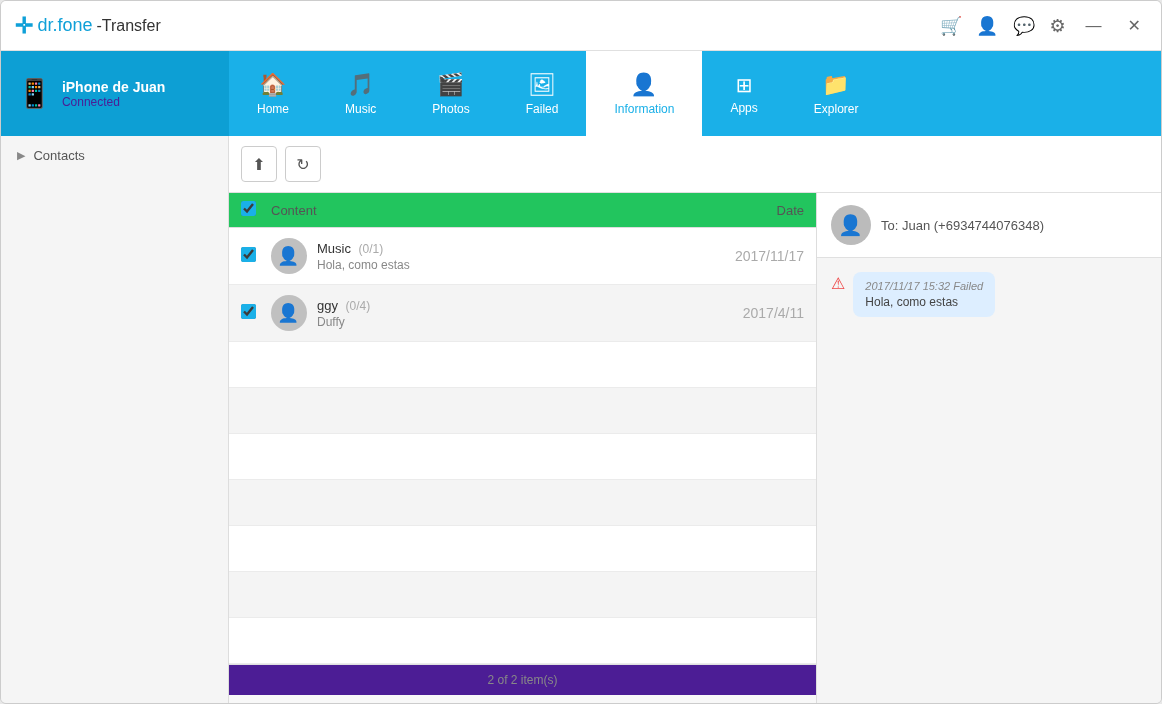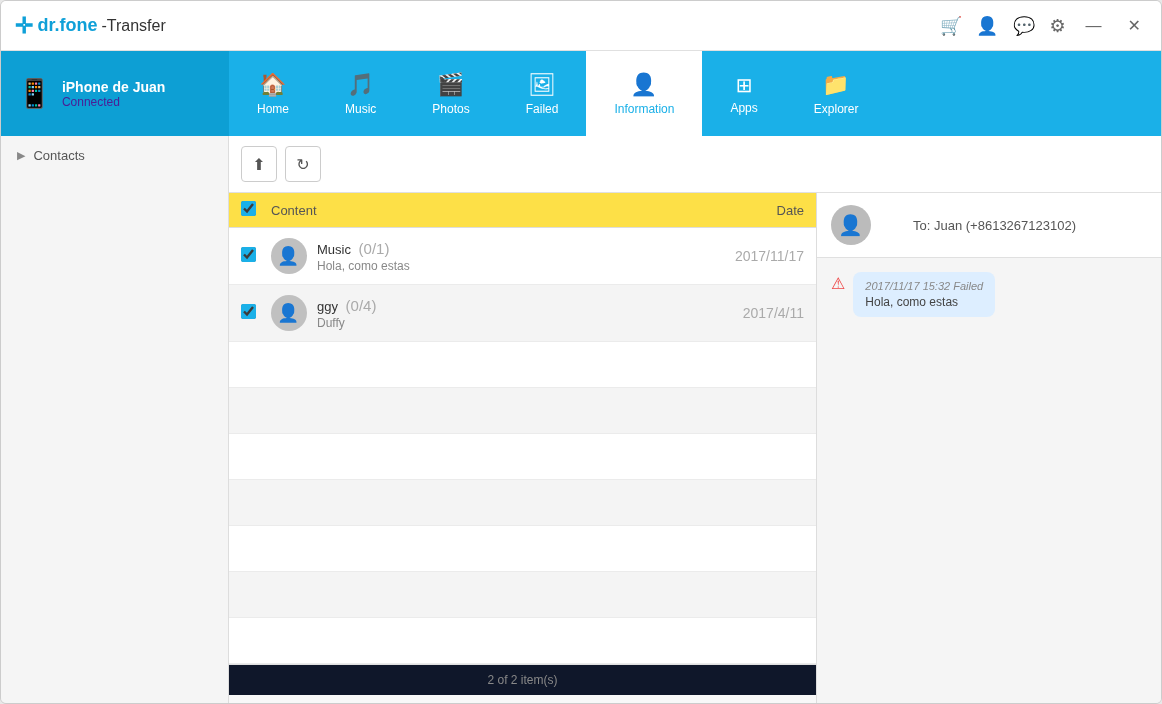--- a/index.html
+++ b/index.html
@@ -80,70 +80,70 @@
       border: none; outline: none; font-size: 13px; color: #555; width: 170px; background: transparent;
     }
     #search-box .search-icon { color: #aaa; font-size: 15px; }
 
     
     #sms-area { display: flex; flex: 1; overflow: hidden; }
     #sms-list { flex: 1; display: flex; flex-direction: column; background: #f8f8f8; }
 
     
     #list-header {
-      display: flex; align-items: center; background: #fde047;
+      display: flex; align-items: center; background: #22c55e;
       padding: 8px 12px; border-bottom: 1px solid #ddd;
       font-size: 13px; font-weight: 500; color: #555; gap: 10px;
     }
     #list-header .header-check { width: 20px; }
     #list-header .header-content { flex: 1; }
     #list-header .header-date { width: 100px; text-align: right; }
 
     
     .sms-row {
       display: flex; align-items: center; background: #fff;
       padding: 10px 12px; border-bottom: 1px solid #ebebeb; gap: 10px; cursor: pointer;
     }
     .sms-row.alt { background: #f4f4f4; }
     .sms-row .row-check { width: 20px; }
     .sms-avatar {
       width: 36px; height: 36px; border-radius: 50%; background: #c0c0c0;
       display: flex; align-items: center; justify-content: center; color: #888; font-size: 18px;
     }
     .sms-info { flex: 1; }
     .sms-name { font-size: 13px; color: #333; }
-    .sms-name .sms-count { color: #aaa; font-size: 15px; margin-left: 4px; }
+    .sms-name .sms-count { color: #aaa; font-size: 12px; margin-left: 4px; }
     .sms-preview { font-size: 12px; color: #888; margin-top: 2px; }
     .sms-date { font-size: 14px; color: #aaa; width: 80px; text-align: right; }
 
     
     .empty-row { height: 46px; background: #fff; border-bottom: 1px solid #ebebeb; }
     .empty-row.alt { background: #f4f4f4; }
 
     
     #sms-footer {
       text-align: center; padding: 8px; font-size: 12px; color: #888;
-      background: #0f172a; border-top: 1px solid #e0e0e0;
+      background: #4c1d95; border-top: 1px solid #e0e0e0;
     }
 
     
     #detail-panel {
       width: 345px; min-width: 345px; background: #f5f5f5; border-left: 1px solid #ddd;
       display: flex; flex-direction: column;
     }
     #detail-header {
       display: flex; align-items: center; padding: 12px 14px; background: #fff;
       border-bottom: 1px solid #e0e0e0; gap: 10px;
     }
     #detail-avatar {
       width: 40px; height: 40px; border-radius: 50%; background: #bbb;
       display: flex; align-items: center; justify-content: center; color: #888; font-size: 20px;
     }
     #detail-to { font-size: 13px; color: #333; }
-    #detail-to span.to-label { color: #555; font-weight: 500; margin-left: 32px; }
+    #detail-to span.to-label { color: #555; font-weight: 500; }
     #detail-to span.to-number { color: #555; }
 
     #detail-messages { flex: 1; padding: 14px; overflow-y: auto; }
     .message-bubble {
       display: flex; align-items: flex-start; gap: 8px; margin-bottom: 10px;
     }
     .bubble-error-icon { color: #e44; font-size: 16px; margin-top: 2px; }
     .bubble-content {
       background: #ddeeff; border-radius: 8px; padding: 8px 12px;
       font-size: 12px; color: #333; max-width: 260px;
@@ -156,21 +156,21 @@
       width: 15px; height: 15px; accent-color: #1ab0e8; cursor: pointer;
     }
   </style>
 </head>
 <body>
 
 <div id="titlebar">
   <div id="titlebar-left">
     <div id="titlebar-logo">
       <span style="color:#0fa0d8;font-weight:900;font-size:22px;">✛</span>
-      <span style="color:#0fa0d8;font-size:18px;font-weight:bold;text-align:center;">dr.fone</span>
+      <span style="color:#0fa0d8;font-size:18px;font-weight:normal;text-align:center;">dr.fone</span>
       <span style="color:#333;font-size:16px;font-weight:normal;">-Transfer</span>
     </div>
   </div>
   <div id="titlebar-right">
     <span class="titlebar-icon cart">🛒</span>
     <span class="titlebar-icon">👤</span>
     <span class="titlebar-icon">💬</span>
     <span class="titlebar-icon">⚙</span>
     <span class="win-btn">—</span>
     <span class="win-btn" style="color:#666;">✕</span>
@@ -291,21 +291,21 @@
         <div id="sms-footer">
           <span>2 of 2 item(s)</span>
         </div>
       </div>
 
       <div id="detail-panel">
         <div id="detail-header">
           <div id="detail-avatar">👤</div>
           <div id="detail-to">
             <span class="to-label">To:</span>
-            <span class="to-number">Juan (+8613267123102)</span>
+            <span class="to-number">Juan (+6934744076348)</span>
           </div>
         </div>
         <div id="detail-messages">
           <div class="message-bubble">
             <span class="bubble-error-icon">⚠</span>
             <div class="bubble-content">
               <div class="bubble-meta">2017/11/17 15:32 Failed</div>
               <div class="bubble-text">Hola, como estas</div>
             </div>
           </div>

